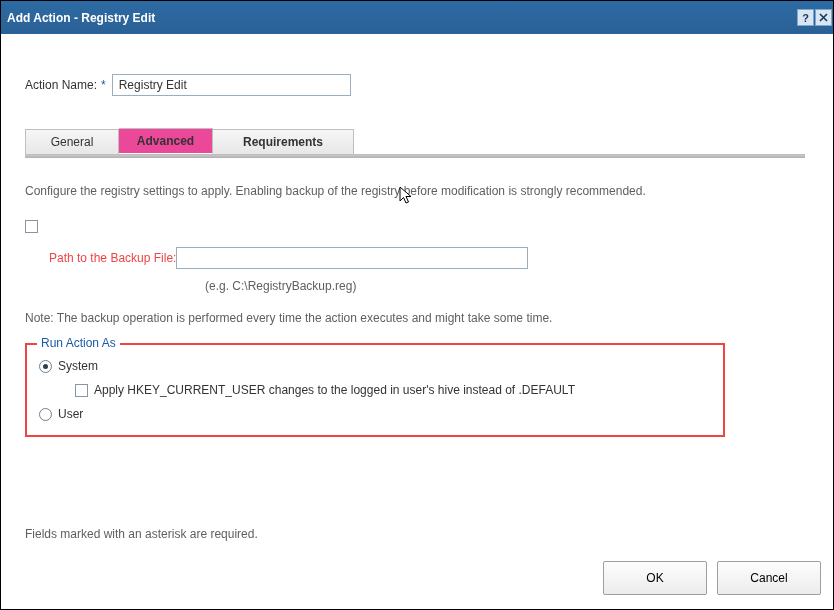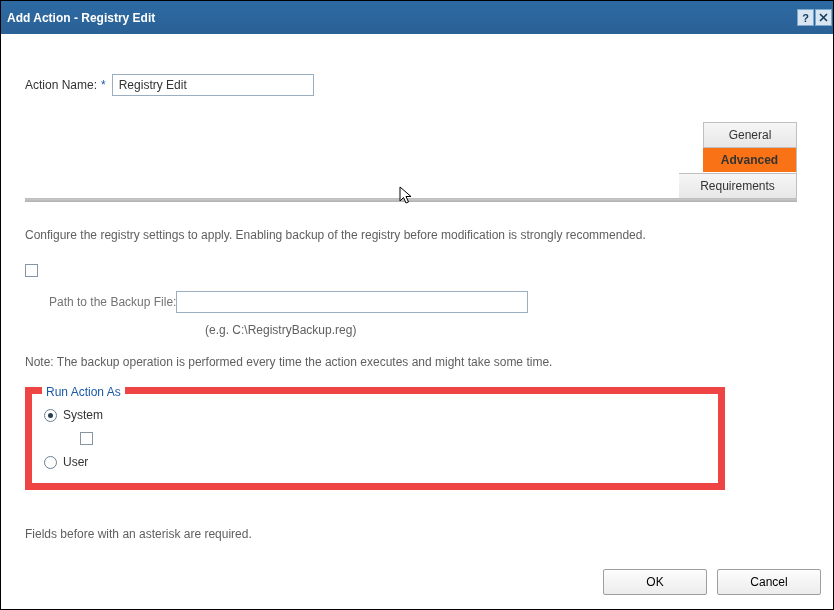--- a/index.html
+++ b/index.html
@@ -1,53 +1,53 @@
 <!DOCTYPE html>
 <html><head>
 <meta charset="utf-8">
 <style>
   * { box-sizing: border-box; }
   html, body { margin:0; padding:0; font-family: Verdana, Geneva, sans-serif; font-size:12px; background:#fff; }
   .window { width:834px; height:610px; border:1px solid #000; position:relative; display:flex; flex-direction:column; }
   .titlebar { height:33px; background: linear-gradient(#2d6aa3,#2a6196); color:#fff; display:flex; align-items:center; padding:0 1px 0 6px; font-weight:bold; font-size:12px; }
   .titlebar .title { flex:1; }
   .titlebar .tb-btn { width:17px; height:17px; background:#d9e6f2; color:#123a5d; margin-left:1px; display:flex; align-items:center; justify-content:center; font-size:11px; border:1px solid #7ba8cc; cursor:pointer; font-weight:bold; }
-  .content { flex:1; padding:14px 36px 0 24px; position:relative; color:#333; }
+  .content { flex:1; padding:14px 28px 0 24px; position:relative; color:#333; }
   .row-name { display:flex; align-items:center; margin-top:26px; }
   .row-name label { margin-right:4px; color:#333; }
   .ast { color:#1a5ba8; font-weight:normal; margin-right:6px; }
   .text-input { height:22px; border:1px solid #9aaebf; padding:2px 6px; font-family:inherit; font-size:12px; color:#333; background:#fff; }
-  #action-name-input { width:202px; }
+  #action-name-input { width:239px; }
   .tabs { margin-top:26px; }
-  .tab-row { display:flex; align-items:flex-end;flex-direction:column; }
+  .tab-row { display:flex; align-items:flex-end; }
   .tab { padding:5px 0 5px 0; width:94px; text-align:center; color:#333; border:1px solid #bfbfbf; border-bottom:none; background: linear-gradient(#f6f6f6,#e7e7e7); cursor:pointer; margin-right:0; position:relative; }
   .tab + .tab { border-left:none; }
-  .tab.active { background:#f97316; font-weight:bold; border-bottom:1px solid #fff; z-index:2; }
-  .tab-req { width:118px; }
+  .tab.active { background:#ec4899; font-weight:bold; border-bottom:1px solid #fff; z-index:2;margin-top:6px; }
+  .tab-req { width:141px;font-weight:bold; }
   .tab-underline { height:4px; background: linear-gradient(#c8c8c8,#b0b0b0); border-top:1px solid #bfbfbf; }
   .panel { padding-top:26px; }
   .desc, .note, .hint, .footer-note { color:#5f5f5f; }
   .desc { margin-bottom:22px; }
   .check-row { display:flex; align-items:center; margin-left:0; }
   .chk { width:13px; height:13px; border:1px solid #8895a3; background:#fff; margin-right:6px; cursor:pointer; }
   .path-row { display:flex; align-items:center; margin-top:14px; margin-left:24px; }
-  .path-row label { color:#737373; }
+  .path-row label { color:#ef4444; }
   #backup-path-input { width:352px; }
   .hint { margin-left:180px; margin-top:10px; }
   .note { margin-top:18px; }
-  .fieldset { border:7px solid #ef4444; margin-top:18px; padding:14px 12px 14px 12px; position:relative; width:700px; }
+  .fieldset { border:2px solid #ef4444; margin-top:18px; padding:14px 12px 14px 12px; position:relative; width:700px; }
   .legend { position:absolute; top:-9px; left:10px; background:#fff; padding:0 4px; color:#1a5ba8; }
   .radio-row { display:flex; align-items:flex-end; margin-bottom:10px; }
   .radio-row:last-child { margin-bottom:0; }
   .radio { width:13px; height:13px; border:1px solid #6d7f91; border-radius:50%; background:#fff; margin-right:6px; display:flex; align-items:center; justify-content:center; cursor:pointer; }
   .radio .dot { width:5px; height:5px; border-radius:50%; background:#2b3f54; }
   .sub-check { margin-left:36px; margin-bottom:10px; display:flex; align-items:center; }
   .footer-note { position:absolute; left:24px; bottom:68px; }
   .button-bar { position:absolute; right:12px; bottom:14px; display:flex; gap:10px; }
-  .btn { width:104px; height:26px; background: linear-gradient(#fdfdfd,#ececec); border:1px solid #9f9f9f; cursor:pointer; font-family:inherit; font-size:12px; text-align:center; padding:0; border-radius:2px; }
+  .btn { width:104px; height:34px; background: linear-gradient(#fdfdfd,#ececec); border:1px solid #9f9f9f; cursor:pointer; font-family:inherit; font-size:12px; text-align:center; padding:0; border-radius:2px; }
   .cursor { position:absolute; left:398px; top:152px; pointer-events:none; }
   .cursor svg { display:block; }
 </style>
 </head>
 <body>
 
 <div class="window">
 
   <div class="titlebar">
     <span class="title">Add Action - Registry Edit</span>
@@ -96,30 +96,31 @@
 
         <div class="radio-row">
           <div class="radio">
               <div class="dot"></div>
             </div>
           <span>System</span>
         </div>
 
         <div class="sub-check">
           <div class="chk"></div>
+          <span>Apply HKEY_CURRENT_USER changes to the logged in user's hive instead of .DEFAULT</span>
         </div>
 
         <div class="radio-row">
           <div class="radio"></div>
           <span>User</span>
         </div>
       </div>
     </div>
 
-    <div class="footer-note">Fields before with an asterisk are required.</div>
+    <div class="footer-note">Fields marked with an asterisk are required.</div>
 
     <div class="button-bar">
       <button class="btn">OK</button>
       <button class="btn">Cancel</button>
     </div>
 
     <div class="cursor">
       <svg width="16" height="20" viewBox="0 0 16 20">
         <path d="M1 1 L1 15 L4.5 11.5 L7 17 L9.5 16 L7 10.5 L12 10.5 Z" fill="#fff" stroke="#000" stroke-width="1"></path>
       </svg>

